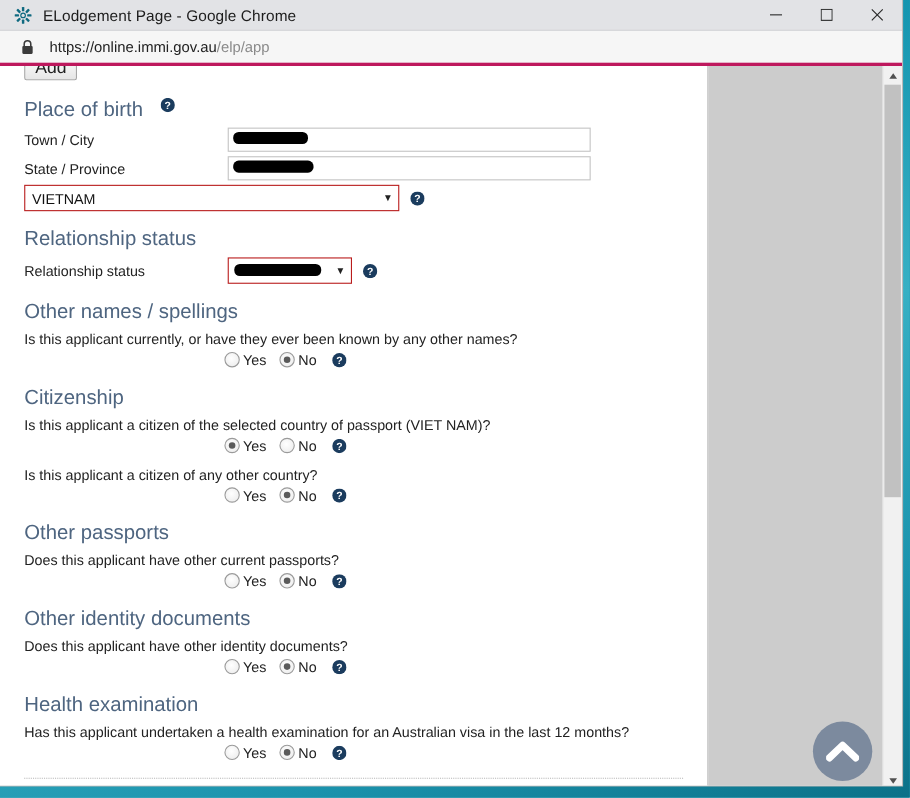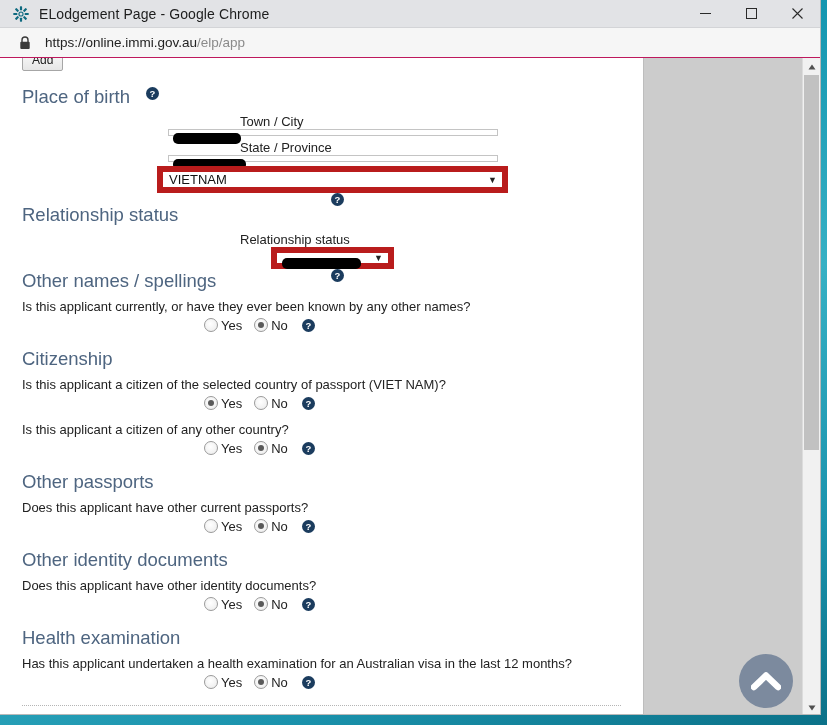--- a/index.html
+++ b/index.html
@@ -42,21 +42,21 @@
   .wbtn {
     width: 46px; height: 27px;
     display: flex; align-items: center; justify-content: center;
     color: #2a2a2a;
   }
 
   #addressbar {
     height: 29px;
     background: #f6f6f6;
     display: flex; align-items: center;
-    border-bottom: 1px solid #be185d;
+    border-bottom: 3px solid #be185d;
   }
   #lock-icon { margin-left: 19px; margin-right: 14px; flex: none; }
   #url-text { font-size: 13.5px; color: #222; white-space: nowrap; }
   #url-text .dim { color: #8a8a8a; }
 
   
   #viewport {
     position: relative;
     height: 658px;
     background: #cccccc;
@@ -93,21 +93,21 @@
   #sb-thumb {
     position: absolute; left: 1px; top: 17px;
     width: 15px; height: 375px;
     background: #c1c1c1;
   }
 
   
   .add-btn-wrap { padding: 0 0 0 22px; margin-top: -8px; height: 22px; }
   .add-btn {
     display: inline-block;
-    font-size: 12px; color: #222;
+    font-size: 16px; color: #222;
     background: linear-gradient(#fbfbfb, #e6e6e6);
     border: 1px solid #a6a6a6;
     border-radius: 2px;
     padding: 2px 9px 3px 9px;
     line-height: 14px;
   }
 
   h2.section {
     font-size: 18.5px;
     font-weight: normal;
@@ -115,21 +115,20 @@
     margin: 14px 0 6px 22px;
     line-height: 22px;
     display: flex; align-items: flex-start; gap: 16px;
   }
   h2.section .helpwrap { margin-top: 1px; }
 
   .field-row {
     display: flex; align-items: center;
     margin: 0 0 4px 22px;
     height: 22px;
-    flex-direction: column;
   }
   .field-label {
     width: 185px;
     font-size: 13px;
     color: #222;
     flex: none;
   }
   .txtinput {
     width: 328px; height: 20px;
     border: 1px solid #c4c4c4;
@@ -137,21 +136,21 @@
     position: relative;
   }
   .redact {
     position: absolute; left: 4px; top: 3px;
     height: 11px;
     background: #000;
     border-radius: 5px;
   }
   .selectbox {
     height: 22px;
-    border: 6px solid #b91c1c;
+    border: 1px solid #b91c1c;
     background: #fff;
     display: flex; align-items: center;
     justify-content: space-between;
     padding: 0 5px 0 6px;
     position: relative;
     font-size: 13px; color: #111;
   }
   .selectbox .caret { font-size: 9px; color: #222; margin-left: 8px; }
 
   .question {

